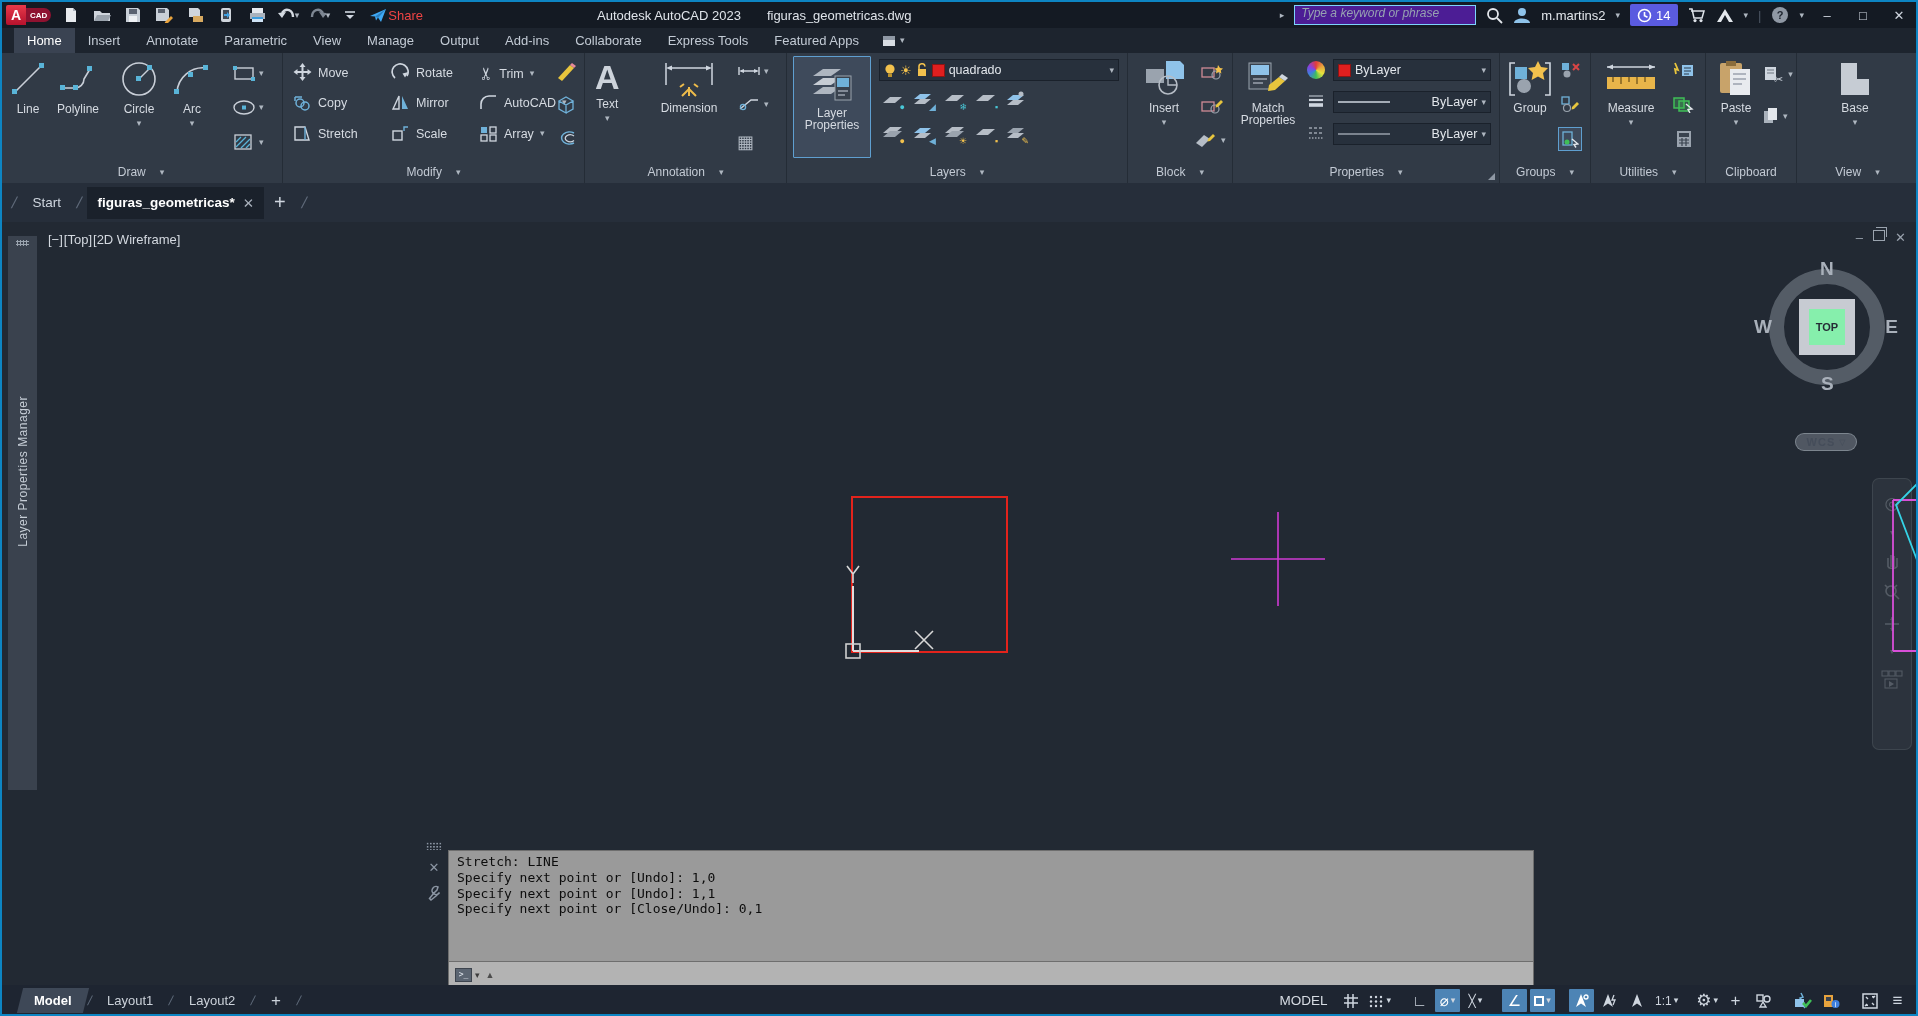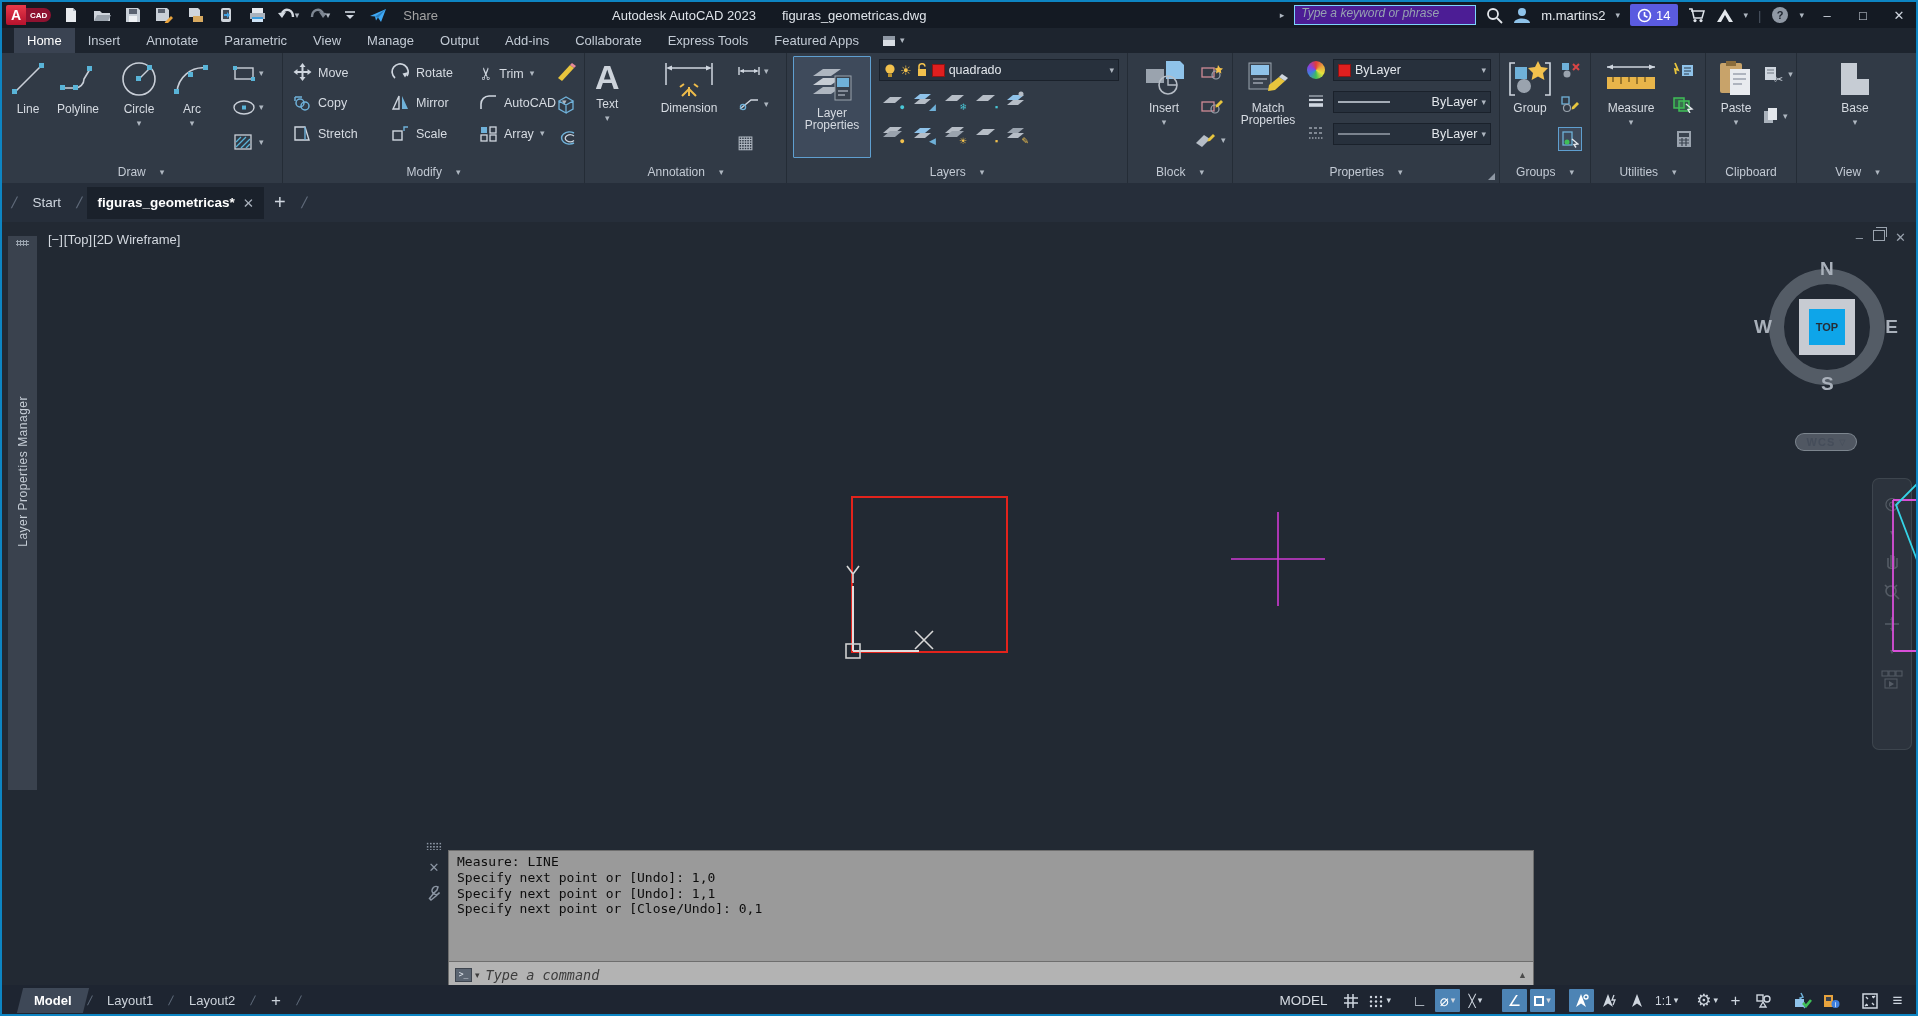--- a/index.html
+++ b/index.html
@@ -7,21 +7,21 @@
 body{position:relative;background:#151b24;font-family:"Liberation Sans",sans-serif;color:#ced5de;-webkit-font-smoothing:antialiased}
 .frame{position:absolute;inset:0;border:2px solid #0d85c3;pointer-events:none;z-index:999}
 svg{display:block}
 .dd{font-size:9px;color:#aeb6c0;line-height:9px}
 
 .titlebar{position:absolute;left:0;top:0;width:1918px;height:28px;background:#141a23;display:flex;align-items:center;padding:2px 6px 0 6px;gap:9px;font-size:13px}
 .logo{display:flex;align-items:center;height:20px}
 .logo .a{background:linear-gradient(#e8394a,#b5122d);color:#fff;font-weight:bold;width:20px;height:20px;display:flex;align-items:center;justify-content:center;border-radius:2px 0 0 2px;font-size:14px}
 .logo .cad{background:#8e1230;color:#fff;font-weight:bold;font-size:8px;height:14px;display:flex;align-items:center;padding:0 4px;border-radius:0 7px 7px 0}
 .qai{width:22px;height:22px;display:flex;align-items:center;justify-content:center}
-.share{display:flex;align-items:center;gap:16px;color:#a3a3a3}
+.share{display:flex;align-items:center;gap:1px;color:#ef4444}
 .tcenter{margin-left:165px;display:flex;gap:26px;color:#dfe4ea;white-space:nowrap}
 .tright{margin-left:auto;display:flex;align-items:center;gap:10px}
 .searchbox{display:flex;align-items:flex-start;background:#4c1d95;border:1px solid #7dd3fc;width:182px;height:20px;padding:0 6px}
 .searchbox input{background:transparent;border:0;outline:0;color:#cfd6df;font-style:italic;font-size:12px;width:100%;font-family:"Liberation Sans",sans-serif}
 .searchbox input::placeholder{color:#97a3b1;font-style:italic}
 .badge{background:#5a5be0;color:#fff;display:flex;align-items:center;gap:4px;height:22px;padding:0 7px;border-radius:2px;font-size:13px}
 .winbtn{width:26px;text-align:center;color:#cfd6df;font-size:13px}
 
 .tabrow{position:absolute;left:0;top:28px;width:1918px;height:25px;background:#1d242e;display:flex;align-items:stretch;padding-left:14px;font-size:13px}
 .rtab{display:flex;align-items:center;padding:0 13px;color:#c3cbd5}
@@ -52,21 +52,21 @@
 .palette .t{writing-mode:vertical-rl;transform:rotate(180deg);font-size:12px;color:#c6cdd6;margin-top:150px;letter-spacing:.5px}
 .vplabel{position:absolute;left:48px;top:10px;font-size:13px;color:#d4d9e0;display:flex;gap:1px}
 .vpbtns{position:absolute;right:12px;top:8px;display:flex;gap:10px;color:#9aa3ae;font-size:13px}
 .vpbtns .rest{width:12px;height:11px;border:1.5px solid #9aa3ae;position:relative}
 .vpbtns .rest:before{content:"";position:absolute;left:2px;top:-4px;width:10px;height:9px;border:1.5px solid #9aa3ae;border-bottom:0;border-left:0}
 
 .cube{position:absolute;left:1762px;top:40px;width:130px;height:130px}
 .ring{position:absolute;left:7px;top:7px;width:116px;height:116px;border-radius:50%;border:15px solid rgba(118,126,137,.6)}
 .cdir{position:absolute;font-weight:bold;font-size:19px;color:#a9b0ba}
 .topface{position:absolute;left:37px;top:37px;width:56px;height:56px;background:#c7cbd2;display:flex;align-items:center;justify-content:center}
-.topface .inner{width:36px;height:36px;background:#0ea5e9;display:flex;align-items:center;justify-content:center;font-size:11px;font-weight:bold;color:#262c36}
+.topface .inner{width:36px;height:36px;background:#86efac;display:flex;align-items:center;justify-content:center;font-size:11px;font-weight:bold;color:#262c36}
 .wcs{position:absolute;left:1795px;top:211px;width:62px;height:18px;background:rgba(156,164,175,.38);border:1px solid rgba(180,188,198,.45);border-radius:9px;display:flex;align-items:center;justify-content:center;gap:4px;font-size:11px;color:#3e4document4}
 .wcs span{color:#424a57}
 
 .navbar{position:absolute;left:1872px;top:256px;width:40px;height:272px;border-radius:7px;background:rgba(205,210,216,.07);border:1px solid rgba(205,210,216,.12);display:flex;flex-direction:column;align-items:center;gap:14px;padding-top:14px;opacity:.9}
 .navbar .gi{opacity:.28;color:#cfd6df;font-size:17px}
 
 .cmdwin{position:absolute;left:420px;top:618px;width:1122px;height:152px}
 .cmdrail{position:absolute;left:0;top:0;width:28px;height:152px;display:flex;flex-direction:column;align-items:center;color:#8b95a3}
 .cmdrail .grip{margin-top:2px;width:16px;height:8px;background:radial-gradient(circle,#8b95a3 1px,transparent 1.1px);background-size:3.2px 3.2px}
 .cmdhist{position:absolute;left:28px;top:10px;width:1086px;height:112px;background:#9a9a9a;border:1px solid #6e6e6e;padding:3px 8px;font-family:"DejaVu Sans Mono",monospace;font-size:13px;color:#0c0c0c;line-height:15.8px}
@@ -857,31 +857,30 @@
 
   <div class="cmdwin">
     <div class="cmdrail">
       <div class="grip"></div>
       <span style="margin-top:10px;font-size:13px">✕</span>
       <svg width="14" height="16" style="margin-top:10px">
           <path d="M11,2 a4,4 0 1 0 1.5,5.5 L9,11 l-5,4 -1.5,-1.5 4,-5 3.5,-3.5 z" fill="none" stroke="#8b95a3" stroke-width="1.5"></path>
         </svg>
     </div>
     <div class="cmdhist">
-      <div>Measure: LINE</div>
+      <div>Stretch: LINE</div>
       <div>Specify next point or [Undo]: 1,0</div>
       <div>Specify next point or [Undo]: 1,1</div>
       <div>Specify next point or [Close/Undo]: 0,1</div>
     </div>
     <div class="cmdinput">
       <div class="promptico">
         <span class="box">&gt;_</span>
         <span style="font-size:9px;color:#3c3c3c">▾</span>
       </div>
-      <input placeholder="Type a command" style="">
       <span style="font-size:9px;color:#4c4c4c">▲</span>
     </div>
   </div>
 </div>
 
 <div class="statusbar">
   <div class="stab active"><span>Model</span></div>
   <span class="sslash">/</span>
   <div class="stab"><span>Layout1</span></div>
   <span class="sslash">/</span>

